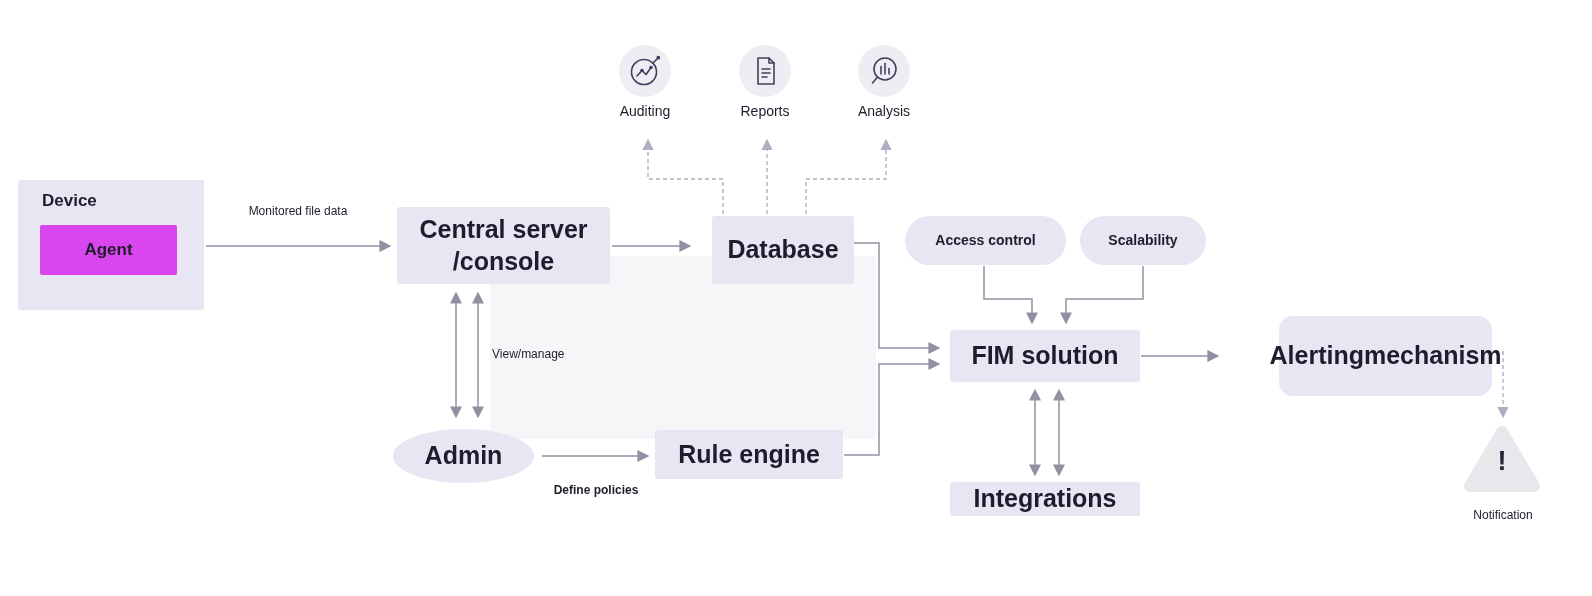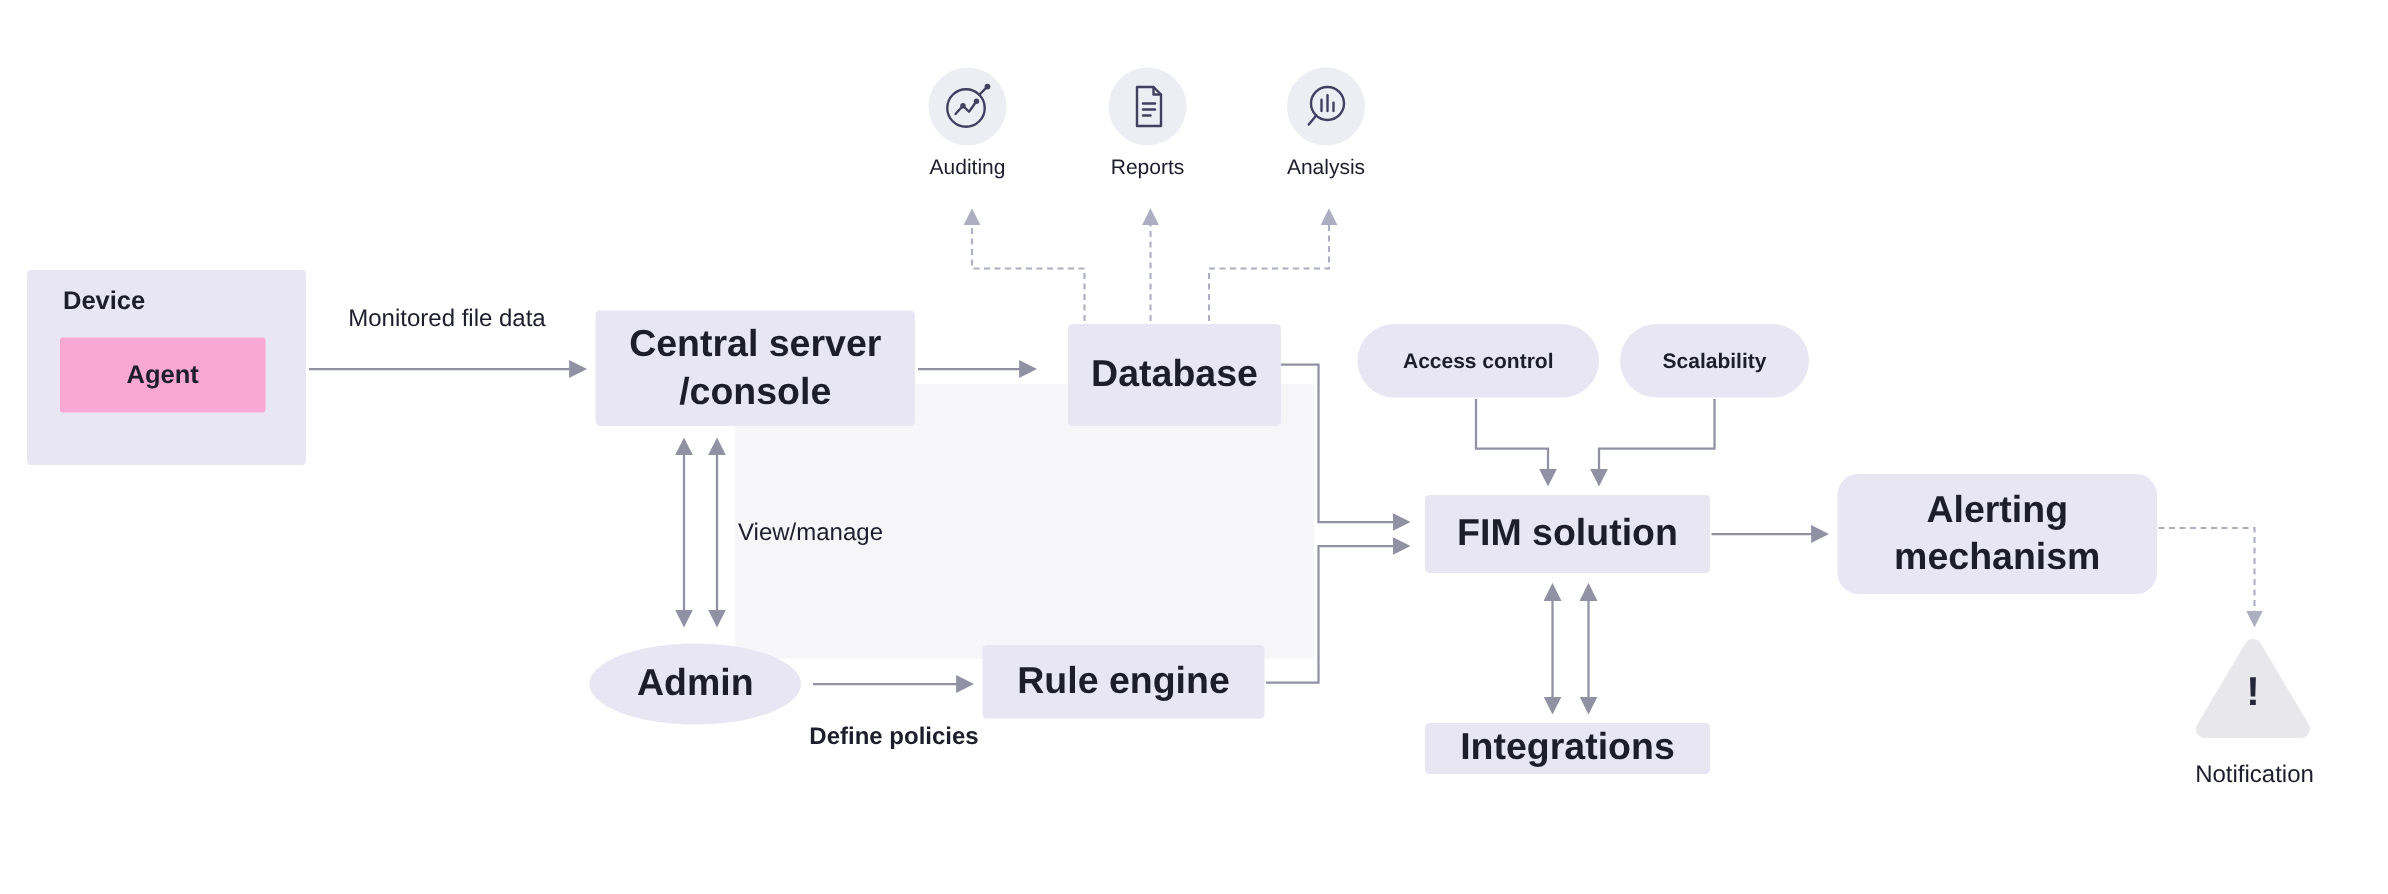--- a/index.html
+++ b/index.html
@@ -10,31 +10,31 @@
   }
   .node{
     position:absolute;background:var(--node-fill,#e8e6f3);
     display:flex;align-items:center;justify-content:center;
     text-align:center;font-weight:700;font-size:25px;line-height:1.25;
     border-radius:3px;
   }
   .pill{border-radius:26px;font-size:14px;}
   .ellipse{border-radius:50%;}
   .panel{position:absolute;background:var(--panel-fill,#f6f6f9);border-radius:2px;}
-  .edge-label{position:absolute;font-size:16px;font-weight:400;text-align:center;}
+  .edge-label{position:absolute;font-size:12px;font-weight:400;text-align:center;}
   .icon-circle{
     position:absolute;width:52px;height:52px;border-radius:50%;
     background:var(--icon-fill,#ededf4);
     display:flex;align-items:center;justify-content:center;
   }
   .icon-label{position:absolute;width:120px;text-align:center;font-size:14px;font-weight:400;}
   .device{font-size:17px;}
   .device-title{position:absolute;left:24px;top:10px;font-weight:700;font-size:17px;}
   .agent{
-    position:absolute;left:22px;top:45px;width:137px;height:50px;background:#f9a8d4;
+    position:absolute;left:22px;top:45px;width:137px;height:50px;background:#d946ef;
     display:flex;align-items:center;justify-content:center;font-weight:700;font-size:17px;
     border-radius:2px;
   }
   svg.connectors{position:absolute;left:0;top:0;pointer-events:none;}
   .solid{fill:none;stroke:var(--arrow,#9191a4);stroke-width:1.5;}
   .dash{fill:none;stroke:var(--dashed,#aeaec2);stroke-width:1.4;stroke-dasharray:4 3;}
   #arr path{fill:var(--arrow,#9191a4);}
   #arrd path{fill:var(--dashed,#aeaec2);}
   .mini-icon{stroke:var(--icon-stroke,#433f5e);stroke-width:1.6;fill:none;stroke-linecap:round;stroke-linejoin:round;}
   .mini-dot{fill:var(--icon-stroke,#433f5e);stroke:none;}
@@ -138,21 +138,21 @@
 
   <div class="node" style="left:655px;top:430px;width:188px;height:49px;">Rule engine</div>
 
   <div class="node pill" style="left:905px;top:216px;width:161px;height:49px;">Access control</div>
   <div class="node pill" style="left:1080px;top:216px;width:126px;height:49px;">Scalability</div>
 
   <div class="node" style="left:950px;top:330px;width:190px;height:52px;">FIM solution</div>
 
   <div class="node" style="left:950px;top:482px;width:190px;height:34px;">Integrations</div>
 
-  <div class="node" style="left:1225px;top:316px;width:213px;height:80px;flex-direction:column;border-radius:14px;">
+  <div class="node" style="left:1279px;top:316px;width:213px;height:80px;flex-direction:row;border-radius:14px;">
     <span>Alerting</span>
     <span>mechanism</span>
   </div>
 
   <svg style="position:absolute;left:1460px;top:422px;" width="84" height="76" viewBox="0 0 84 76">
     <polygon class="tri" points="42,10 10,64 74,64"></polygon>
   </svg>
   <div class="bang">!</div>
   <div class="edge-label" style="left:1442px;top:508px;width:122px;">Notification</div>
 

